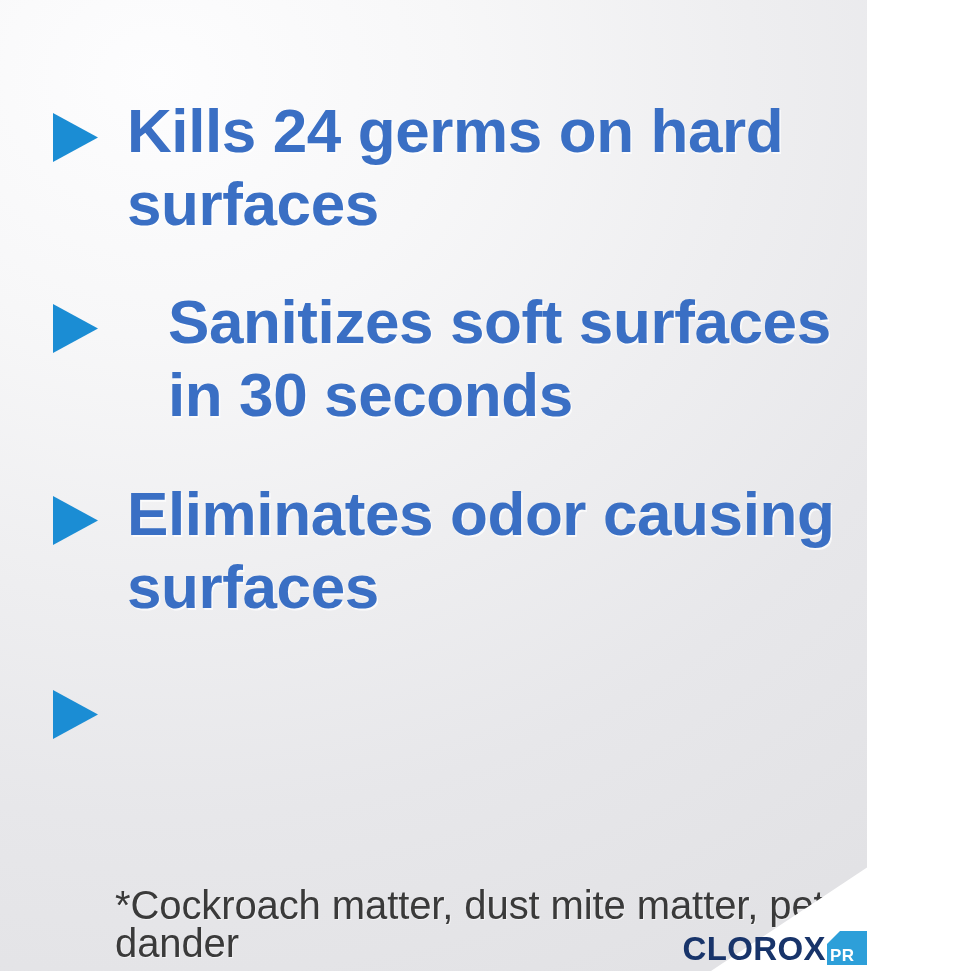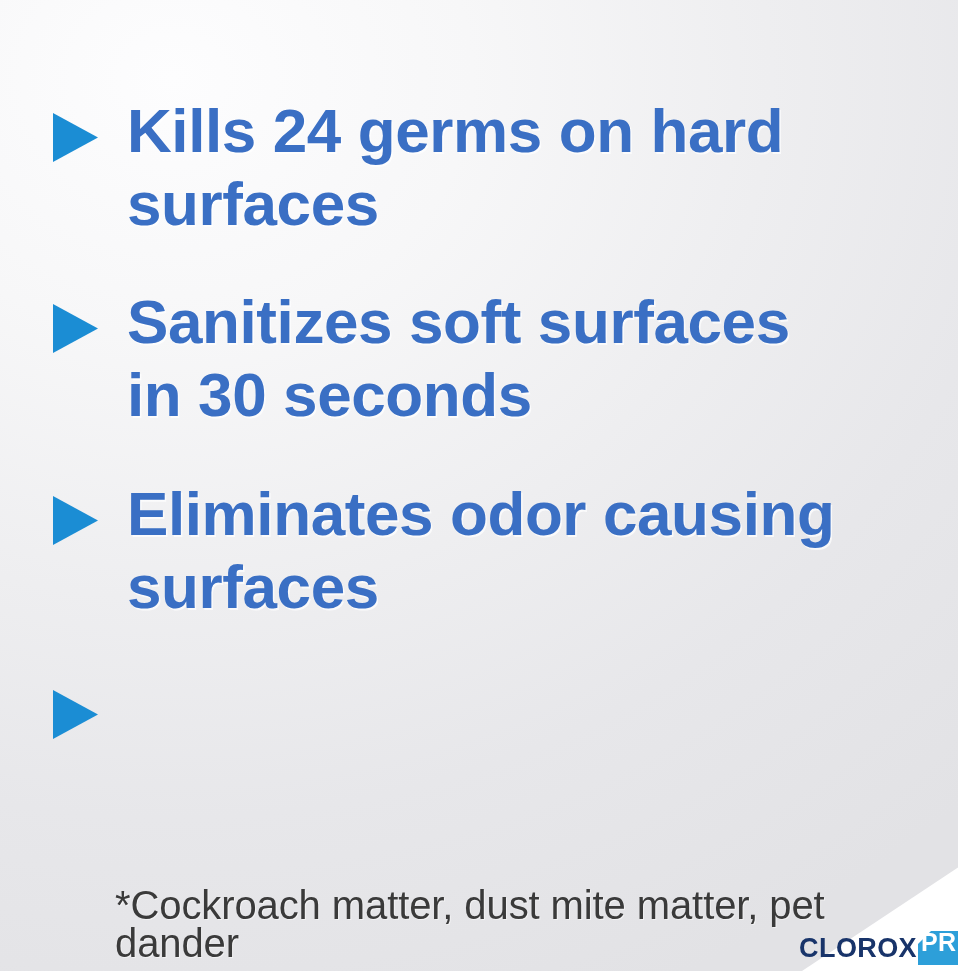--- a/index.html
+++ b/index.html
@@ -3,21 +3,21 @@
 <meta charset="utf-8">
 <style>
   html, body {
     margin: 0;
     padding: 0;
     background: #ffffff;
   }
 
   #canvas {
     position: relative;
-    width: 958px;
+    width: 867px;
     height: 971px;
     overflow: hidden;
     font-family: "Liberation Sans", "DejaVu Sans", sans-serif;
     
     background:
       radial-gradient(ellipse 1150px 1000px at 18% 8%,
         #fdfdfe 0%,
         #f7f7f8 26%,
         #eeeef0 52%,
         #e7e7ea 74%,
@@ -60,21 +60,21 @@
     font-weight: 700;
     line-height: 73px;
     letter-spacing: -0.4px;
     white-space: pre-line;
     text-shadow: 1.5px 1.5px 0 rgba(255, 255, 255, 0.72);
     font-stretch: condensed;
   }
 
   
   .row-0 { top: 94px;  }
-  .row-1 { top: 285px; }
+  .row-1 { top: 285px; gap: 41px; }
   .row-2 { top: 477px; }
   .row-3 { top: 671px; }
 
   
   .footnote {
     position: absolute;
     left: 115px;
     top: 886px;
     color: #3a3a3a;
     font-size: 40px;
@@ -107,21 +107,21 @@
     position: absolute;
     right: -6px;
     bottom: 6px;
     display: flex;
     align-items: center;
     height: 34px;
   }
 
   .logo-wordmark {
     color: #18346a;
-    font-size: 27px;
+    font-size: 33px;
     font-weight: 700;
     letter-spacing: 0.4px;
     line-height: 1;
   }
 
   .logo-mark {
     position: relative;
     width: 46px;
     height: 34px;
     margin-left: 1px;
@@ -135,23 +135,23 @@
     top: 0;
     width: 0;
     height: 0;
     border-left: 13px solid #ffffff;
     border-bottom: 13px solid transparent;
   }
 
   .logo-mark .mark-text {
     position: absolute;
     left: 3px;
-    bottom: 10px;
+    bottom: 1px;
     color: #ffffff;
-    font-size: 25px;
+    font-size: 17px;
     font-weight: 700;
     letter-spacing: 0.3px;
     line-height: 1;
   }
 </style>
 </head>
 <body>
 
 <div id="canvas">
 

